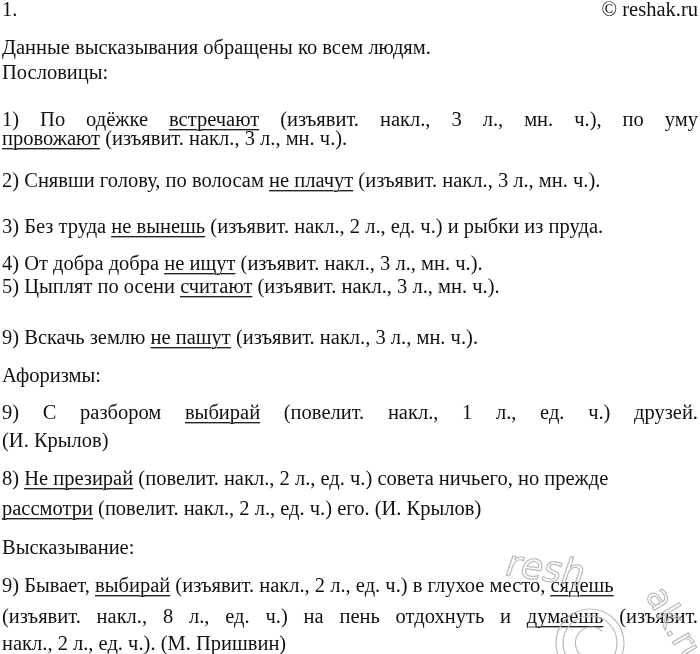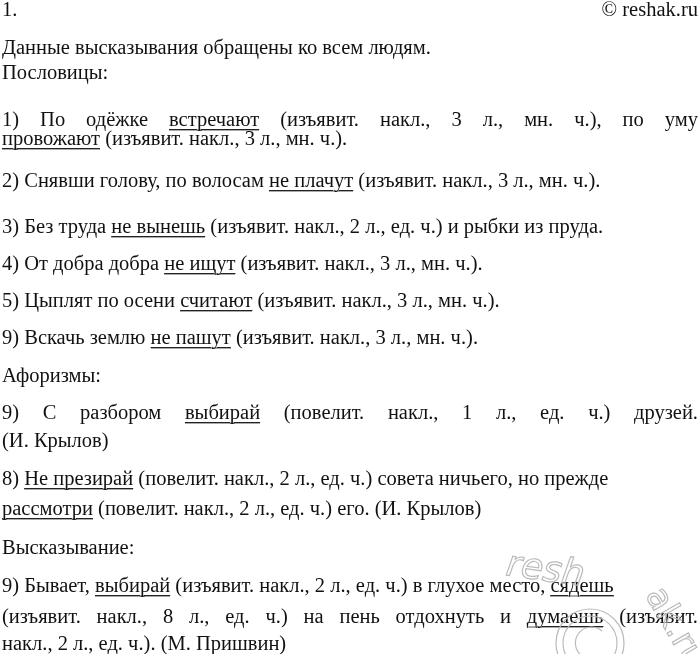--- a/index.html
+++ b/index.html
@@ -50,21 +50,21 @@
     <span>(изъявит. накл., 3 л., мн. ч.), по уму</span>
   </div>
   <div class="line" style="top:125px"><span class="u">провожают</span><span> (изъявит. накл., 3 л., мн. ч.).</span></div>
 
   <div class="line" style="top:167px"><span>2) Снявши голову, по волосам </span><span class="u">не плачут</span><span> (изъявит. накл., 3 л., мн. ч.).</span></div>
 
   <div class="line" style="top:213px"><span>3) Без труда </span><span class="u">не вынешь</span><span> (изъявит. накл., 2 л., ед. ч.) и рыбки из пруда.</span></div>
 
   <div class="line" style="top:250px"><span>4) От добра добра </span><span class="u">не ищут</span><span> (изъявит. накл., 3 л., мн. ч.).</span></div>
 
-  <div class="line" style="top:287px"><span>5) Цыплят по осени </span><span class="u">считают</span><span> (изъявит. накл., 3 л., мн. ч.).</span></div>
+  <div class="line" style="top:273px"><span>5) Цыплят по осени </span><span class="u">считают</span><span> (изъявит. накл., 3 л., мн. ч.).</span></div>
 
   <div class="line" style="top:324px"><span>9) Вскачь землю </span><span class="u">не пашут</span><span> (изъявит. накл., 3 л., мн. ч.).</span></div>
 
   <div class="line" style="top:362px">Афоризмы:</div>
 
   <div class="line just" style="top:399px">
     <span>9) С разбором</span>
     <span class="u">выбирай</span>
     <span>(повелит. накл., 1 л., ед. ч.) друзей.</span>
   </div>

